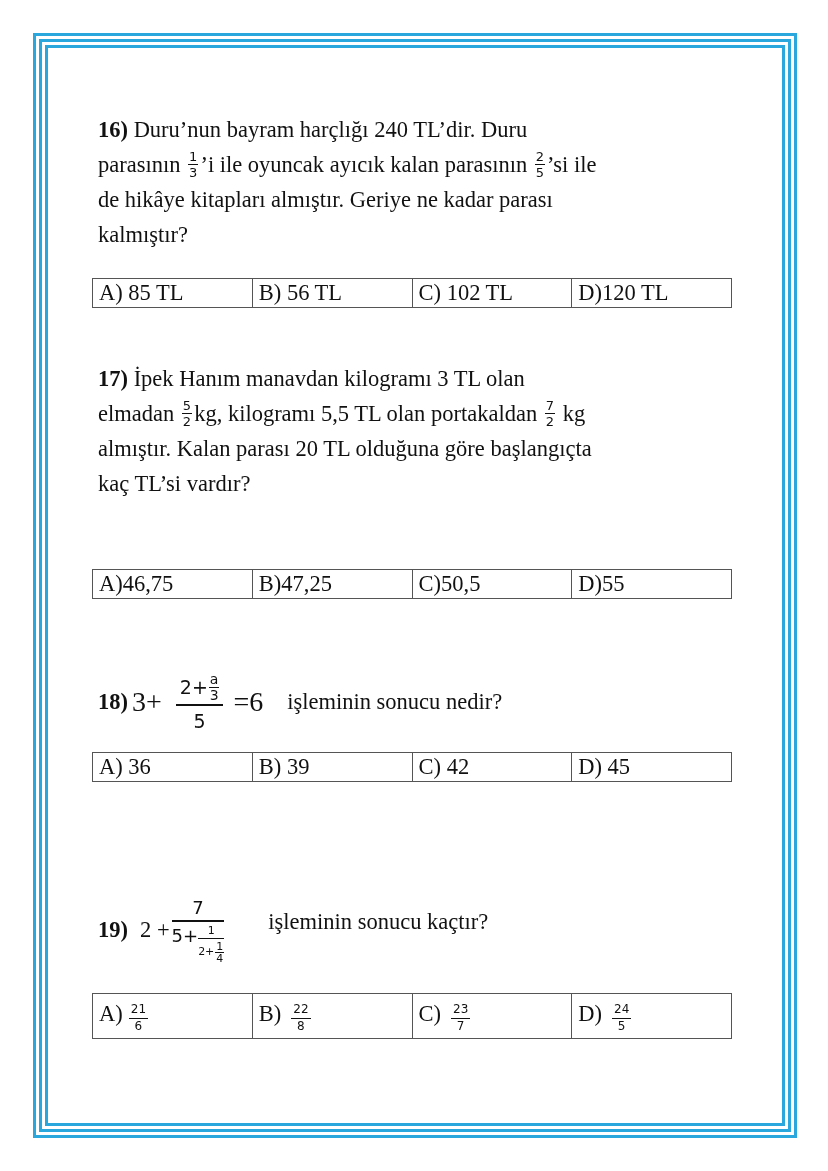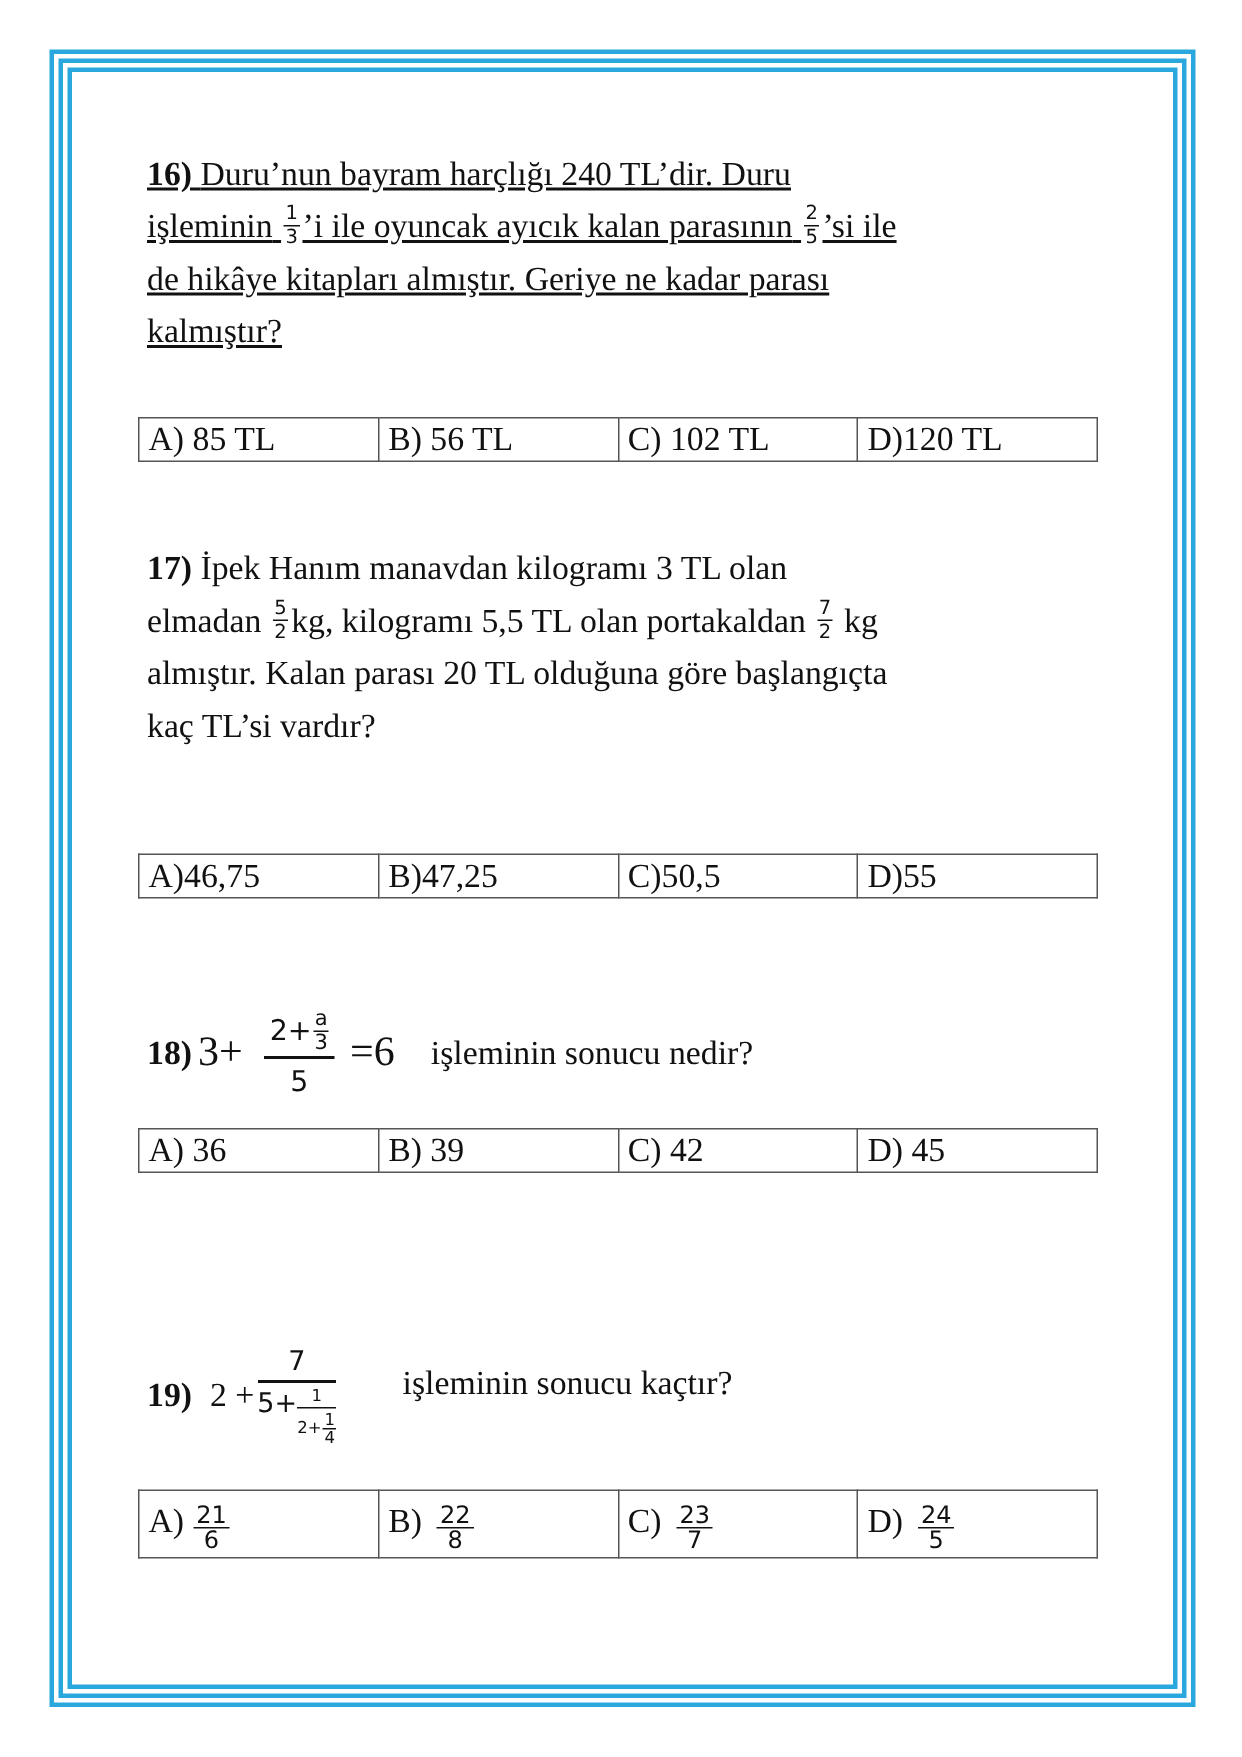--- a/index.html
+++ b/index.html
@@ -32,34 +32,34 @@
   .cf { display: inline-flex; flex-direction: column; align-items: center; font-family: "DejaVu Sans", sans-serif; }
   .cf .n1 { font-size: 18px; border-bottom: 2px solid #111; width: 100%; text-align: center; padding-bottom: 2px; }
   .cf .d1 { display: flex; align-items: flex-start; font-size: 18px; padding-top: 3px; }
   .cf .inner { display: inline-flex; flex-direction: column; align-items: center; font-size: 11px; line-height: 12px; }
   .cf .inner .n2 { border-bottom: 1.5px solid #111; width: 100%; text-align: center; padding-bottom: 1px; }
   .cf .inner .d2 { display: flex; align-items: center; padding-top: 2px; }
   .tiny { display: inline-flex; flex-direction: column; align-items: center; font-size: 11px; line-height: 11px; margin-left: 1px; }
   .tiny .n3 { border-bottom: 1.3px solid #111; padding: 0 1px; }
 
   .optfrac { display: inline-flex; flex-direction: column; align-items: center; vertical-align: middle;
-             font-family: "DejaVu Sans", sans-serif; font-size: 16px; line-height: 15px; margin-left: 6px; position: relative; top: 2px; }
+             font-family: "DejaVu Sans", sans-serif; font-size: 12px; line-height: 15px; margin-left: 6px; position: relative; top: 2px; }
   .optfrac .num { border-bottom: 1.5px solid #111; padding: 0 2px 1px; }
 </style>
 </head>
 <body>
 
 <div class="frame f1"></div>
 <div class="frame f2"></div>
 <div class="frame f3"></div>
 
-<div class="q" style="top:98px;text-decoration:underline;">
+<div class="q" style="top:112px;">
   <div><b>16)</b> <span>Duru’nun bayram harçlığı 240 TL’dir. Duru</span></div>
   <div>
-    <span>işleminin</span>
+    <span>parasının</span>
     <span class="frac">
         <span class="num">1</span>
         <span class="den">3</span>
       </span><span>’i ile oyuncak ayıcık kalan parasının</span>
     <span class="frac">
         <span class="num">2</span>
         <span class="den">5</span>
       </span><span>’si ile</span>
   </div>
   <div>de hikâye kitapları almıştır. Geriye ne kadar parası</div>

